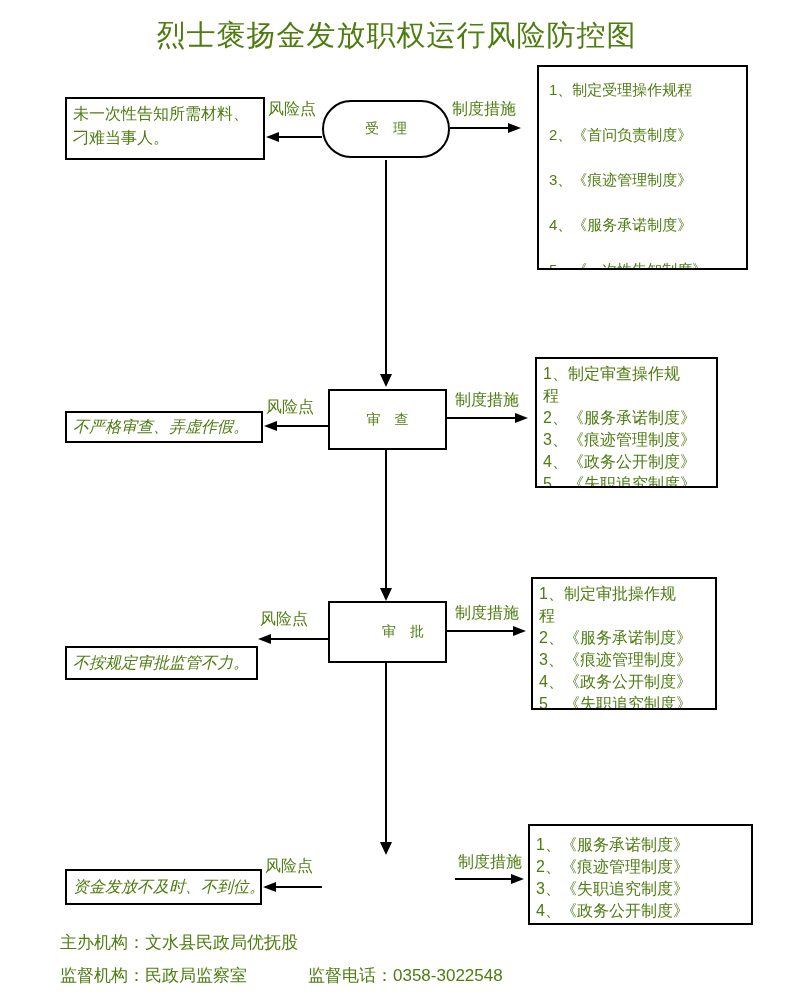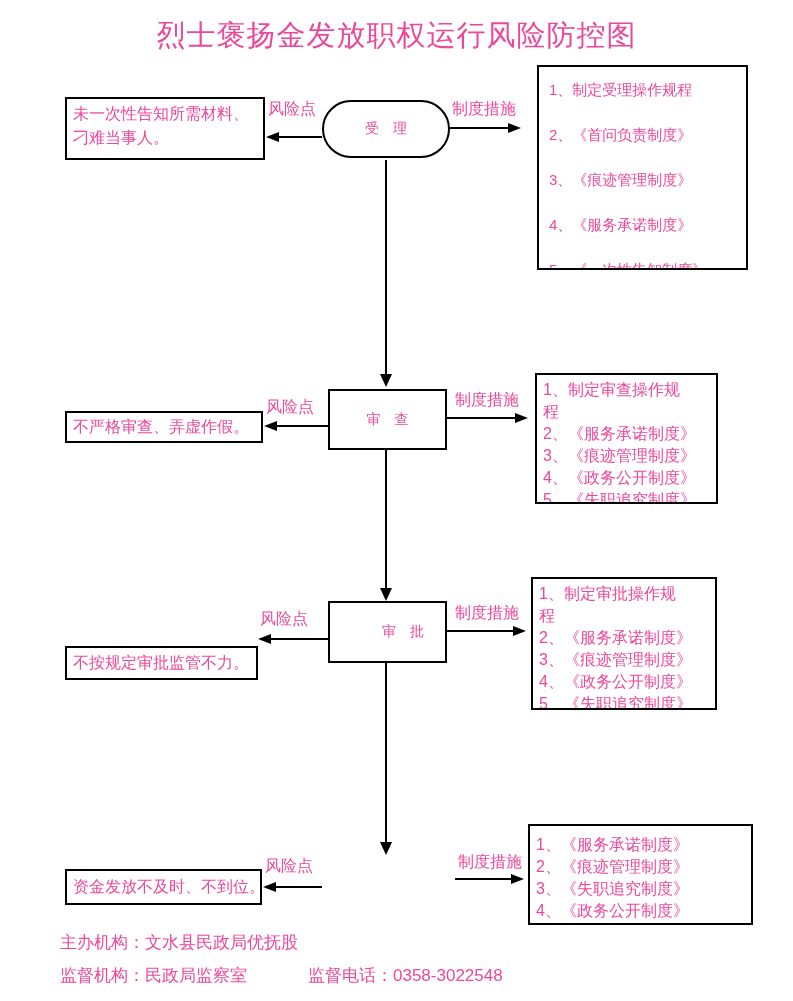--- a/index.html
+++ b/index.html
@@ -1,29 +1,29 @@
 <!DOCTYPE html>
 <html><head>
 <meta charset="utf-8">
 <style>
   html,body { margin:0; padding:0; background:#fff; }
   #canvas {
     position:relative; width:793px; height:1001px; background:#ffffff;
-    font-family:"Liberation Sans","DejaVu Sans",sans-serif; color:#ec4899;
+    font-family:"Liberation Sans","DejaVu Sans",sans-serif; color:#4d7c0f;
   }
   .abs { position:absolute; box-sizing:border-box; }
   .title {
     left:0; top:16px; width:793px; text-align:center;
     font-size:29px; letter-spacing:1px; white-space:pre;
   }
   .box   { border:2px solid #000; background:#fff; }
   .node  { border:2px solid #000; background:#fff; display:flex; align-items:center; justify-content:center; font-size:14px; white-space:pre; }
   .oval  { border-radius:31px; }
   .risk-text { font-size:16px; line-height:24px; white-space:pre; padding:3px 6px; }
-  .risk-single { display:flex; align-items:center; padding:0 6px; font-size:16px; white-space:pre; }
+  .risk-single { display:flex; align-items:center; padding:0 6px; font-size:16px; white-space:pre;font-style:italic; }
   .lbl   { font-size:16px; white-space:pre; }
   .mbox  { border:2px solid #000; background:#fff; overflow:hidden; padding:0 0 0 6px; }
   .mitem { font-size:16px; line-height:22px; white-space:pre; }
   .big .mitem { font-size:15px; line-height:45px; padding-left:4px; }
   .pad-t { padding-top:4px; }
   .hline { border-top:2px solid #000; height:0; }
   .vline { border-left:2px solid #000; width:0; }
   .ah-left  { width:0; height:0; border-top:5px solid transparent; border-bottom:5px solid transparent; border-right:13px solid #000; }
   .ah-right { width:0; height:0; border-top:5px solid transparent; border-bottom:5px solid transparent; border-left:13px solid #000; }
   .ah-down  { width:0; height:0; border-left:6px solid transparent; border-right:6px solid transparent; border-top:13px solid #000; }
@@ -67,21 +67,21 @@
   <div>
     <div class="abs ah-left" style="left:264px; top:421px;"></div>
     <div class="abs hline" style="left:275px; top:425px; width:53px;"></div>
   </div>
   <div class="abs node" style="left:328px; top:389px; width:119px; height:61px;">审　查</div>
   <span class="abs lbl" style="left:455px; top:390px;">制度措施</span>
   <div>
     <div class="abs hline" style="left:447px; top:417px; width:70px;"></div>
     <div class="abs ah-right" style="left:515px; top:413px;"></div>
   </div>
-  <div class="abs mbox pad-t" style="left:535px; top:357px; width:183px; height:131px;margin-top:16px;">
+  <div class="abs mbox pad-t" style="left:535px; top:357px; width:183px; height:131px;">
     <div class="mitem">1、制定审查操作规
 程</div>
     <div class="mitem">2、《服务承诺制度》</div>
     <div class="mitem">3、《痕迹管理制度》</div>
     <div class="mitem">4、《政务公开制度》</div>
     <div class="mitem">5、《失职追究制度》</div>
   </div>
 
   <div>
     <div class="abs vline" style="left:385px; top:450px; height:139px;"></div>

